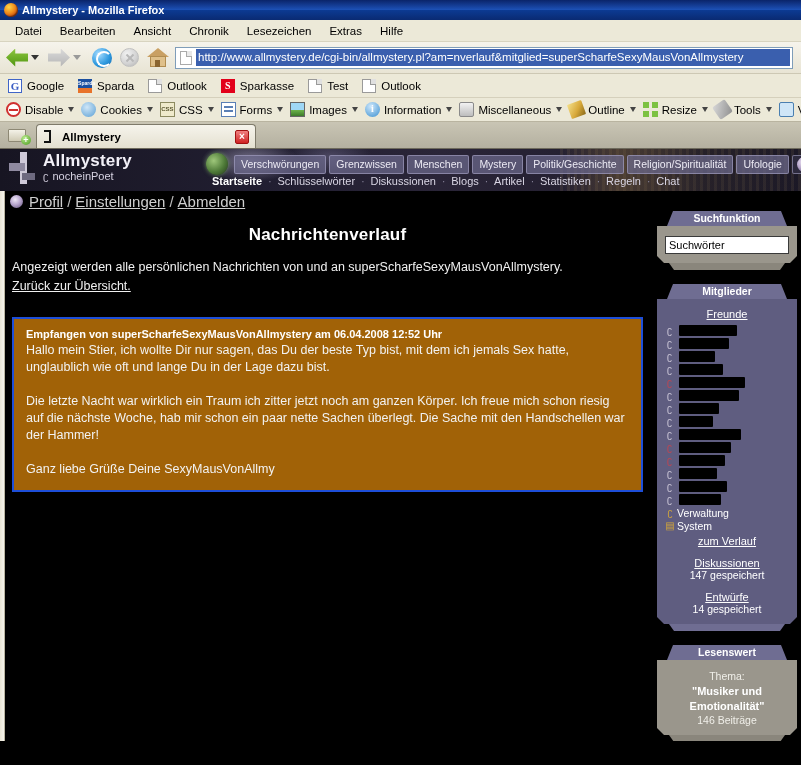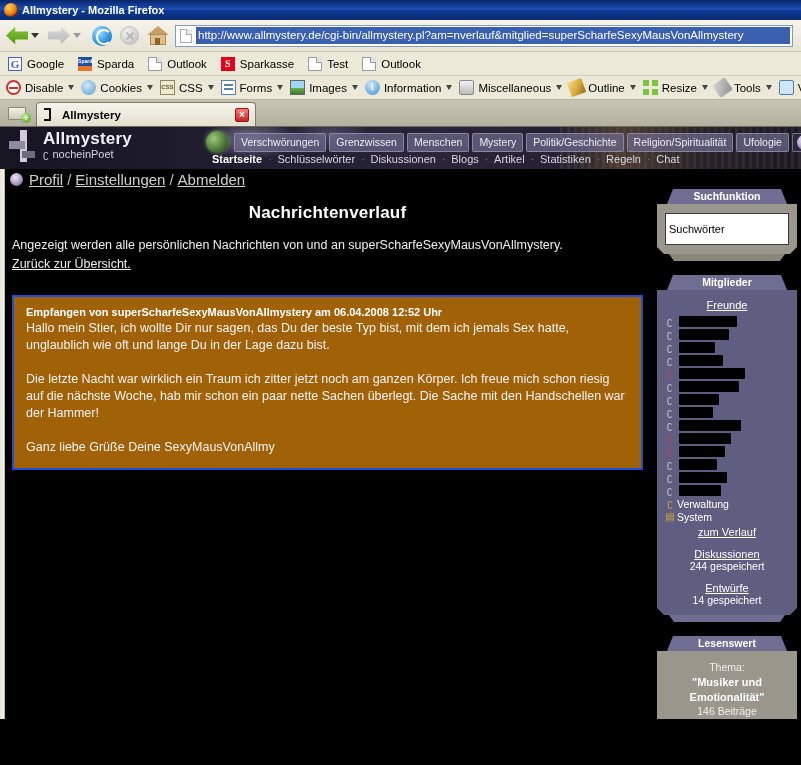--- a/index.html
+++ b/index.html
@@ -357,21 +357,21 @@
     text-align:center;
   }
   .panel-body.blue{ background:#5f5d80; }
   .panel-foot{
     height:7px;margin:0 12px;background:#6f6d92;
     -webkit-clip-path: polygon(0 0, 100% 0, calc(100% - 5px) 100%, 5px 100%);
     clip-path: polygon(0 0, 100% 0, calc(100% - 5px) 100%, 5px 100%);
   }
   .panel-foot.tan{ background:#8a867c; }
   .searchinput{
-    width:100%; height:32px; border:1px solid #3a3a3a; background:#fff;
+    width:100%; height:18px; border:1px solid #3a3a3a; background:#fff;
     font-size:11px; color:#000; padding:1px 3px; font-family:"Liberation Sans",sans-serif;
   }
   .members-title{
     color:#ffffff;font-size:11px;text-decoration:underline;display:block;margin-bottom:4px;
   }
   .mlist{ text-align:left; padding-left:2px; }
   .mrow{ display:flex; align-items:center; height:13px; }
   .mg{ font-size:10px; width:10px; flex:0 0 auto; color:#cfcada; line-height:13px; }
   .mg.red{ color:#c2454f; }
   .mg.gold{ color:#d2a53a; }
@@ -394,20 +394,29 @@
 </head>
 <body>
 
 <div id="app">
 
   <div class="titlebar">
     <span class="ff-icon"></span>
     <span class="ttl">Allmystery - Mozilla Firefox</span>
   </div>
 
+  <div class="menubar">
+    <span class="mi">Datei</span>
+    <span class="mi">Bearbeiten</span>
+    <span class="mi">Ansicht</span>
+    <span class="mi">Chronik</span>
+    <span class="mi">Lesezeichen</span>
+    <span class="mi">Extras</span>
+    <span class="mi">Hilfe</span>
+  </div>
 
   <div class="navbar">
     <span class="nb-btn">
       <span class="arrow-back"></span>
       <span class="caret-dn"></span>
     </span>
     <span class="nb-btn">
       <span class="arrow-fwd"></span>
       <span class="caret-dn dim"></span>
     </span>
@@ -682,21 +691,21 @@
           </div>
           <div class="mrow">
             <span class="mg sys">▤</span>
             <span class="mname">System</span>
           </div>
 
           <a href="#" class="sb-link" style="margin-top:3px;">zum Verlauf</a>
 
           <div class="sb-gap"></div>
           <a href="#" class="sb-link">Diskussionen</a>
-          <div class="sb-sub">244 gespeichert</div>
+          <div class="sb-sub">147 gespeichert</div>
 
           <div class="sb-gap"></div>
           <a href="#" class="sb-link">Entwürfe</a>
           <div class="sb-sub">14 gespeichert</div>
         </div>
         <div class="panel-foot"></div>
       </div>
 
       <div class="panel">
         <div class="panel-cap">Lesenswert</div>

